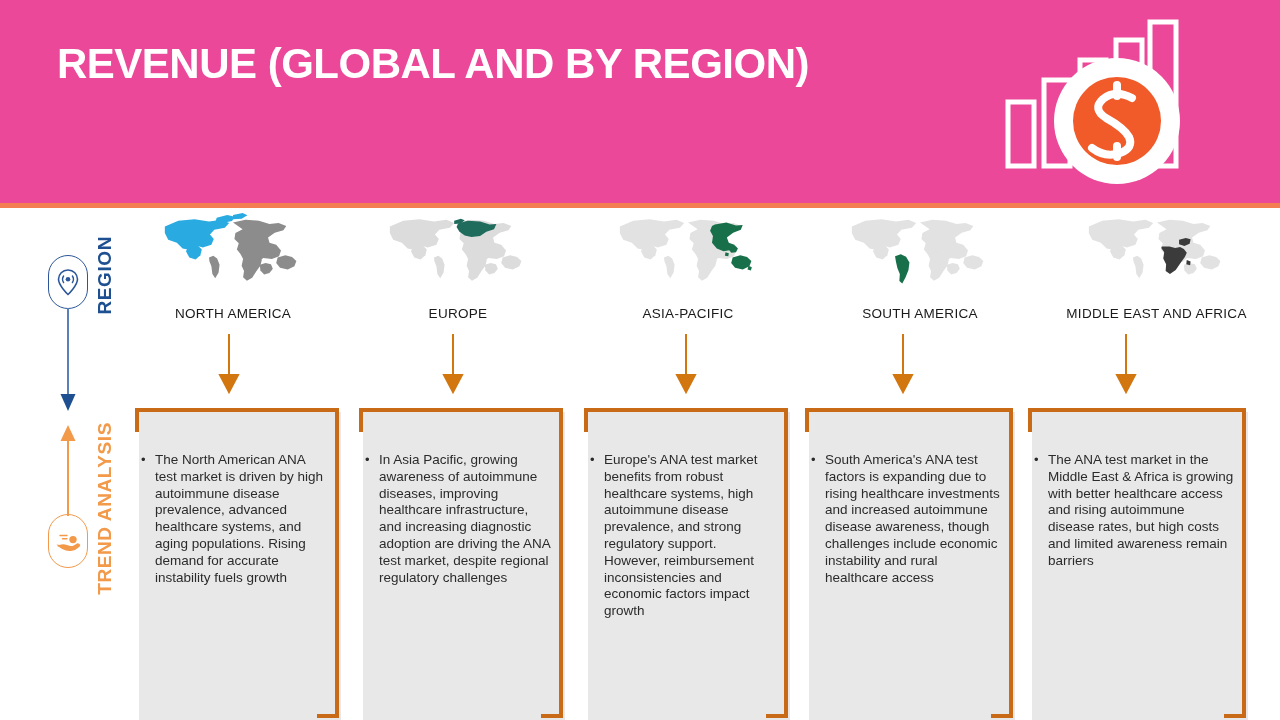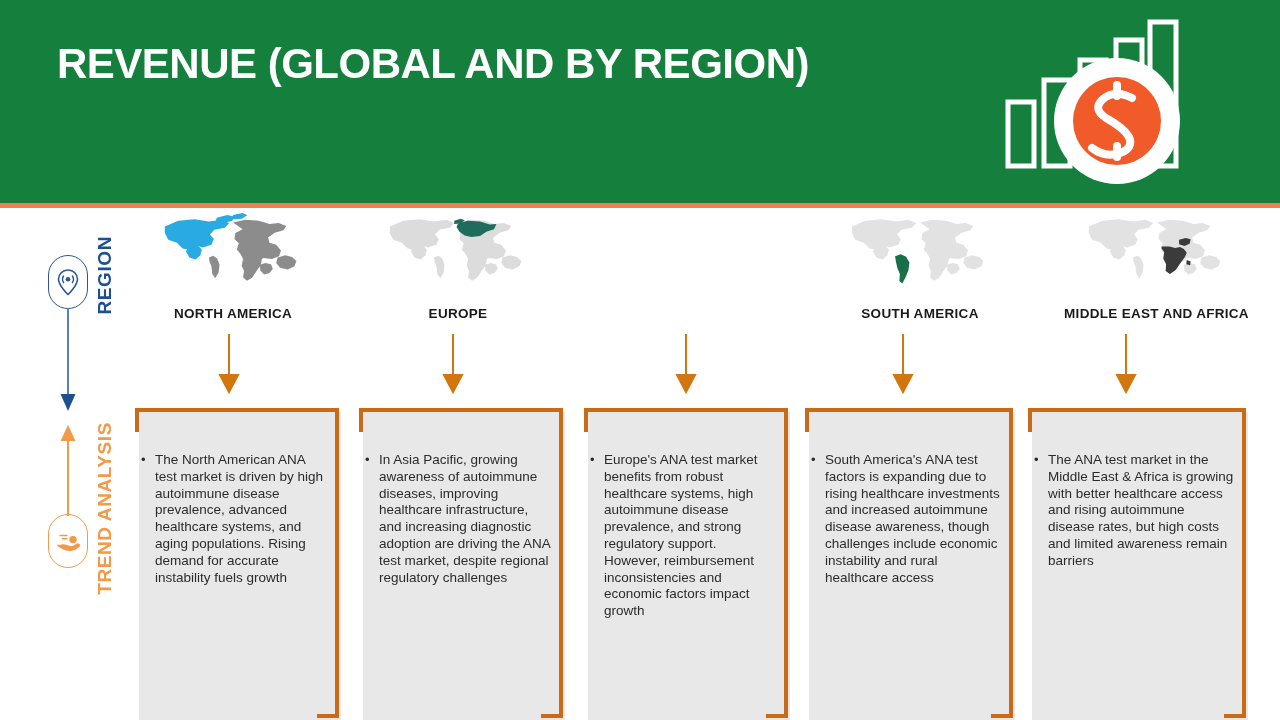--- a/index.html
+++ b/index.html
@@ -7,21 +7,21 @@
     width: 1280px; height: 720px;
     background: #ffffff;
     font-family: "Liberation Sans", sans-serif;
     overflow: hidden;
   }
   .slide { position: relative; width: 1280px; height: 720px; background:#fff; }
 
   
   .header {
     position: absolute; left: 0; top: 0; width: 1280px; height: 205px;
-    background: #15803d;
+    background: #ec4899;
   }
   .header-underline {
     position: absolute; left:0; top:203px; width:1280px; height:5px;
     background:#f47d52;
   }
   .header-title {
     position: absolute; left: 57px; top: 40px;
     font-size: 42px; font-weight: 800; color:#ffffff;
     letter-spacing: -0.5px; white-space: nowrap;
     font-family: "Liberation Sans", sans-serif;
@@ -54,21 +54,21 @@
   .rail-label.orange { color:#f2994a; }
 
   .rail-arrow { position:absolute; }
 
   
   .regions { position:absolute; left:132px; top:212px; width:1148px; height:120px; }
   .region-col { position:absolute; top:0; width:160px; text-align:center; }
   .region-map { width:150px; height:72px; margin:0 auto; display:block; }
   .region-name {
     margin-top:22px; font-size:13.5px; color:#1a1a1a; letter-spacing:0.3px;
-    white-space:nowrap; font-weight:700;
+    white-space:nowrap; font-weight:400;
   }
 
   
   .connectors { position:absolute; left:0; top:330px; width:1280px; height:80px; }
 
   
   .boxes { position:absolute; left:0; top:398px; width:1280px; height:322px; }
   .trend-box { position:absolute; top:8px; height:314px; }
   .trend-box .panel {
     position:absolute; left:6px; top:6px; right:0px; bottom:0px;
@@ -186,20 +186,39 @@
           <path d="M100 95 l9 -4 8 6 5 13 -2 16 -7 12 -6 -9 -2 -16 -4 -10 z"></path>
         </g>
         <g fill="#1f6b5c">
           <path d="M150 24 l20 -6 26 2 20 6 14 -1 -5 11 -16 5 -13 9 -18 2 -14 -3 -11 -8 -6 -10 z"></path>
           <path d="M142 18 l14 -4 8 3 -8 7 -14 1 z"></path>
         </g>
       </svg>
       <div class="region-name">EUROPE</div>
     </div>
 
+    <div class="region-col" style="left:476px;">
+      <svg class="region-map" viewBox="0 0 300 150">
+        <g fill="#e2e2e2">
+          <path d="M8 30 l28 -12 34 -3 30 5 26 -4 16 7 -9 10 -22 4 -9 10 8 9 -5 12 -18 6 -14 -4 -12 9 -16 -3 -12 -12 -18 -6 -7 -14 z"></path>
+          <path d="M60 66 l16 3 9 9 -3 12 -10 9 -13 -4 -7 -13 z"></path>
+          <path d="M150 22 l26 -6 28 2 22 7 19 -2 16 6 -6 9 -18 5 -14 10 3 11 14 4 10 12 -4 12 -15 6 -18 -2 -10 8 -12 -4 -10 -9 -14 -2 -9 -11 4 -13 -9 -9 2 -12 15 -8 z"></path>
+          <path d="M168 78 l15 2 9 8 12 3 6 9 -3 12 -8 11 -9 14 -11 6 -8 -7 2 -13 -5 -11 3 -14 -5 -10 z"></path>
+          <path d="M100 95 l9 -4 8 6 5 13 -2 16 -7 12 -6 -9 -2 -16 -4 -10 z"></path>
+        </g>
+        <g fill="#18704a">
+          <path d="M206 26 l24 -4 20 6 14 -1 -4 10 -16 6 -13 10 4 11 13 5 -8 10 -16 3 -14 -6 -10 -12 2 -14 -6 -11 4 -10 z"></path>
+          <path d="M238 72 l10 -2 6 6 -4 8 -10 1 -5 -7 z"></path>
+          <path d="M243 95 l16 -5 14 4 9 8 -4 11 -14 7 -16 -4 -8 -10 z"></path>
+          <path d="M276 112 l7 3 -2 7 -7 -2 z"></path>
+          <path d="M228 84 l7 2 -1 6 -7 -1 z"></path>
+        </g>
+      </svg>
+      <div class="region-name">ASIA-PACIFIC</div>
+    </div>
 
     <div class="region-col" style="left:708px;">
       <svg class="region-map" viewBox="0 0 300 150">
         <g fill="#e2e2e2">
           <path d="M8 30 l28 -12 34 -3 30 5 26 -4 16 7 -9 10 -22 4 -9 10 8 9 -5 12 -18 6 -14 -4 -12 9 -16 -3 -12 -12 -18 -6 -7 -14 z"></path>
           <path d="M60 66 l16 3 9 9 -3 12 -10 9 -13 -4 -7 -13 z"></path>
           <path d="M150 22 l26 -6 28 2 22 7 19 -2 16 6 -6 9 -18 5 -14 10 3 11 14 4 10 12 -4 12 -15 6 -18 -2 -10 8 -12 -4 -10 -9 -14 -2 -9 -11 4 -13 -9 -9 2 -12 15 -8 z"></path>
           <path d="M168 78 l15 2 9 8 12 3 6 9 -3 12 -8 11 -9 14 -11 6 -8 -7 2 -13 -5 -11 3 -14 -5 -10 z"></path>
           <path d="M206 110 l12 -4 11 3 4 9 -7 9 -11 3 -8 -8 z"></path>
           <path d="M243 95 l16 -5 14 4 9 8 -4 11 -14 7 -16 -4 -8 -10 z"></path>

